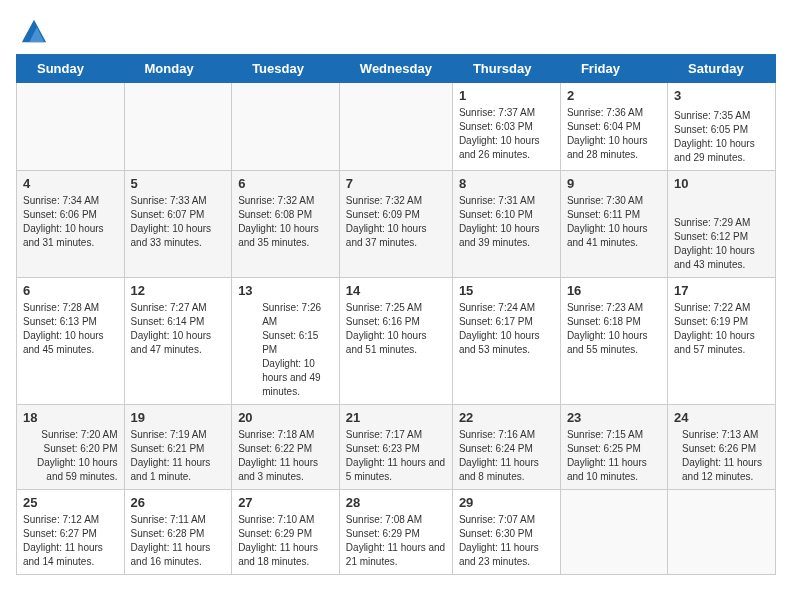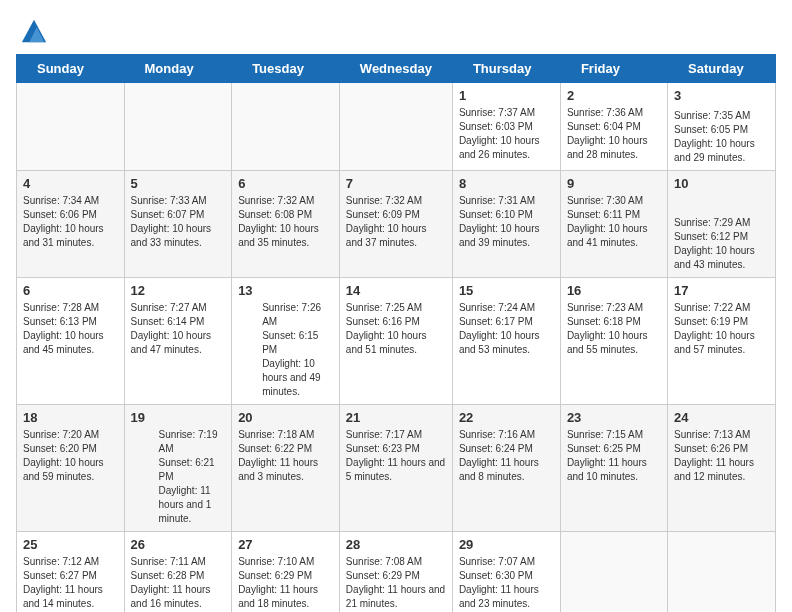--- a/index.html
+++ b/index.html
@@ -234,27 +234,27 @@
         <td>
           <div class="day-number">17</div>
           <div class="day-info" style="white-space: pre-line;">Sunrise: 7:22 AM
 Sunset: 6:19 PM
 Daylight: 10 hours and 57 minutes.</div>
         </td>
       </tr>
       <tr class="row-shade">
         <td>
           <div class="day-number">18</div>
-          <div class="day-info" style="white-space: pre-line;">Sunrise: 7:20 AM
+          <div class="day-info" style="white-space: pre-line; text-align: right;">Sunrise: 7:20 AM
 Sunset: 6:20 PM
 Daylight: 10 hours and 59 minutes.</div>
         </td>
         <td>
           <div class="day-number">19</div>
-          <div class="day-info" style="white-space: pre-line; margin-left: 28px;">Sunrise: 7:19 AM
+          <div class="day-info" style="white-space: pre-line;">Sunrise: 7:19 AM
 Sunset: 6:21 PM
 Daylight: 11 hours and 1 minute.</div>
         </td>
         <td>
           <div class="day-number">20</div>
           <div class="day-info" style="white-space: pre-line;">Sunrise: 7:18 AM
 Sunset: 6:22 PM
 Daylight: 11 hours and 3 minutes.</div>
         </td>
         <td>
@@ -270,21 +270,21 @@
 Daylight: 11 hours and 8 minutes.</div>
         </td>
         <td>
           <div class="day-number">23</div>
           <div class="day-info" style="white-space: pre-line;">Sunrise: 7:15 AM
 Sunset: 6:25 PM
 Daylight: 11 hours and 10 minutes.</div>
         </td>
         <td>
           <div class="day-number">24</div>
-          <div class="day-info" style="white-space: pre-line;">Sunrise: 7:13 AM
+          <div class="day-info" style="white-space: pre-line; margin-left: 8px;">Sunrise: 7:13 AM
 Sunset: 6:26 PM
 Daylight: 11 hours and 12 minutes.</div>
         </td>
       </tr>
       <tr>
         <td>
           <div class="day-number">25</div>
           <div class="day-info" style="white-space: pre-line;">Sunrise: 7:12 AM
 Sunset: 6:27 PM
 Daylight: 11 hours and 14 minutes.</div>

